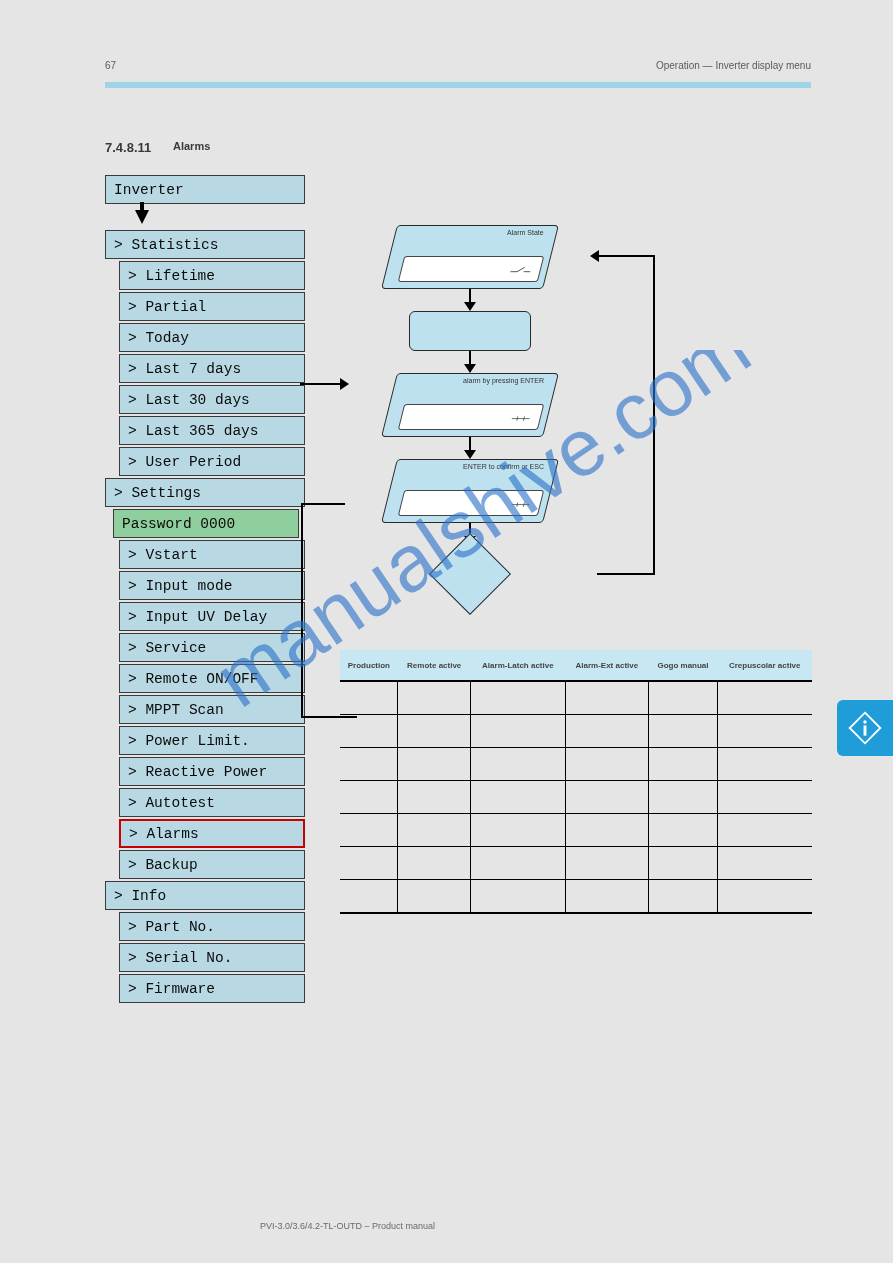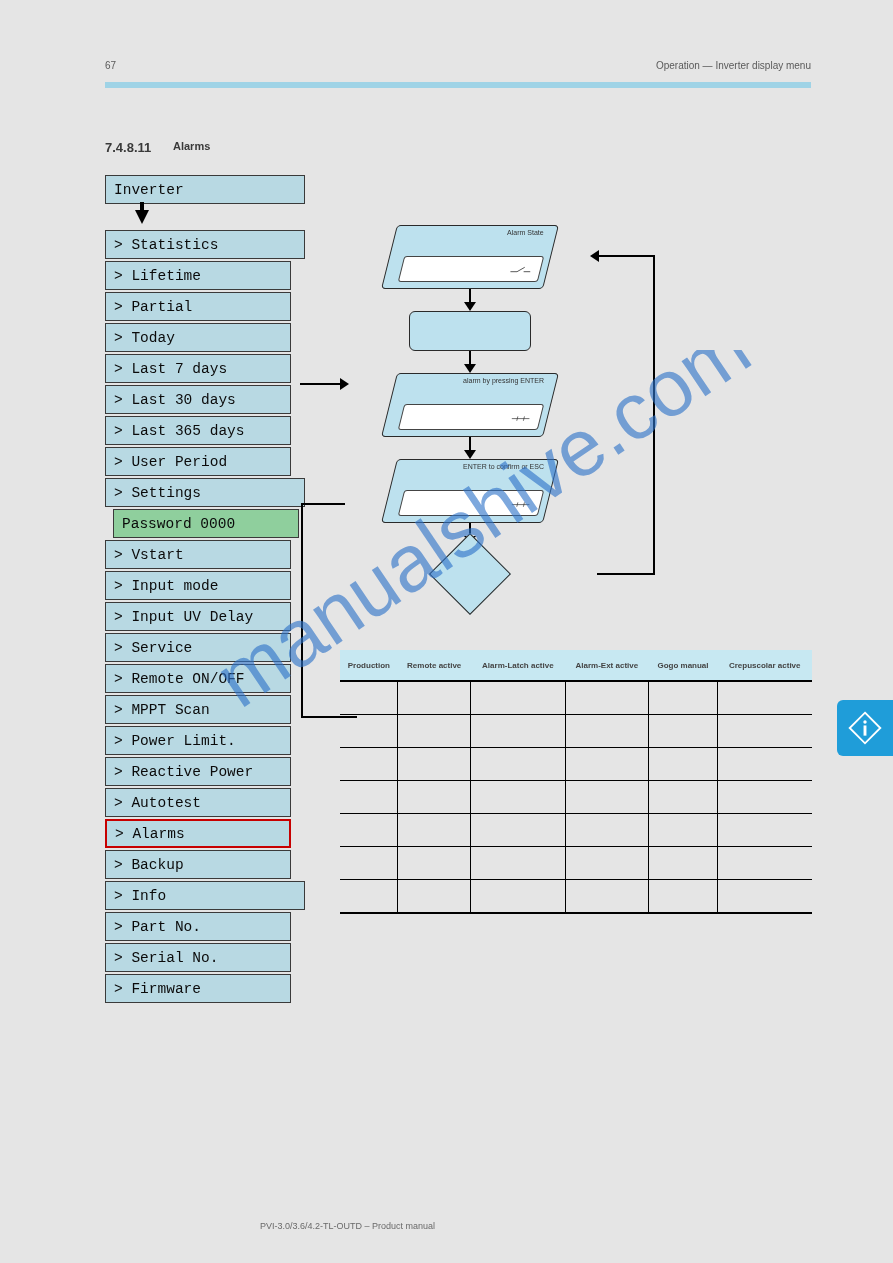--- a/index.html
+++ b/index.html
@@ -3,21 +3,21 @@
 <meta charset="utf-8">
 <style>
   html,body{margin:0;padding:0;background:#fff;font-family:Arial,Helvetica,sans-serif}
   .page{width:893px;height:1263px;position:relative;overflow:hidden;background:#e5e5e5}
   .top-rule{position:absolute;left:105px;top:82px;width:706px;height:6px;background:#9fd3e6}
   .hdr-page{position:absolute;left:105px;top:60px;font-size:10px;color:#5a5a5a}
   .hdr-title{position:absolute;right:82px;top:60px;font-size:10px;color:#5a5a5a;text-align:left}
   .menu-col{position:absolute;left:105px;top:175px;width:200px}
   .lcd-row{height:29px;border:1px solid #3a3a3a;border-radius:0;display:flex;align-items:center;padding:0 8px;margin-bottom:2px;font-family:"Courier New",monospace;font-size:14.5px;color:#0b0b0b;box-sizing:border-box}
   .lcd-main{background:#b8d9e3}
-  .lcd-sub{background:#b8d9e3;width:186px}
+  .lcd-sub{background:#b8d9e3;margin-left:14px;width:186px}
   .lcd-pass{background:#8fcf9d;margin-left:8px;width:186px}
   .lcd-highlight{border:2px solid #c70000}
   .arrow-down{width:0;height:0;border-left:7px solid transparent;border-right:7px solid transparent;border-top:14px solid #000;margin:6px 0 6px 30px;position:relative}
   .arrow-down::before{content:"";position:absolute;left:-2px;top:-22px;width:4px;height:14px;background:#000}
   .flow{position:absolute;left:345px;top:225px;width:250px;height:400px}
   .parallelogram{width:160px;height:62px;background:#bde1ee;border:1px solid #2a2a2a;border-radius:4px;transform:skewX(-14deg);position:relative;margin:0 auto}
   .parallelogram .screen{position:absolute;left:14px;right:6px;bottom:6px;height:24px;background:#fff;border:1px solid #444;border-radius:3px;transform:skewX(0deg)}
   .p-small-text{position:absolute;right:12px;top:3px;font-size:7px;color:#333;transform:skewX(14deg)}
   .rect{width:120px;height:38px;background:#bde1ee;border:1px solid #2a2a2a;border-radius:6px;margin:0 auto}
   .diamond{width:56px;height:56px;background:#bde1ee;border:1px solid #2a2a2a;transform:rotate(45deg);margin:0 auto}

